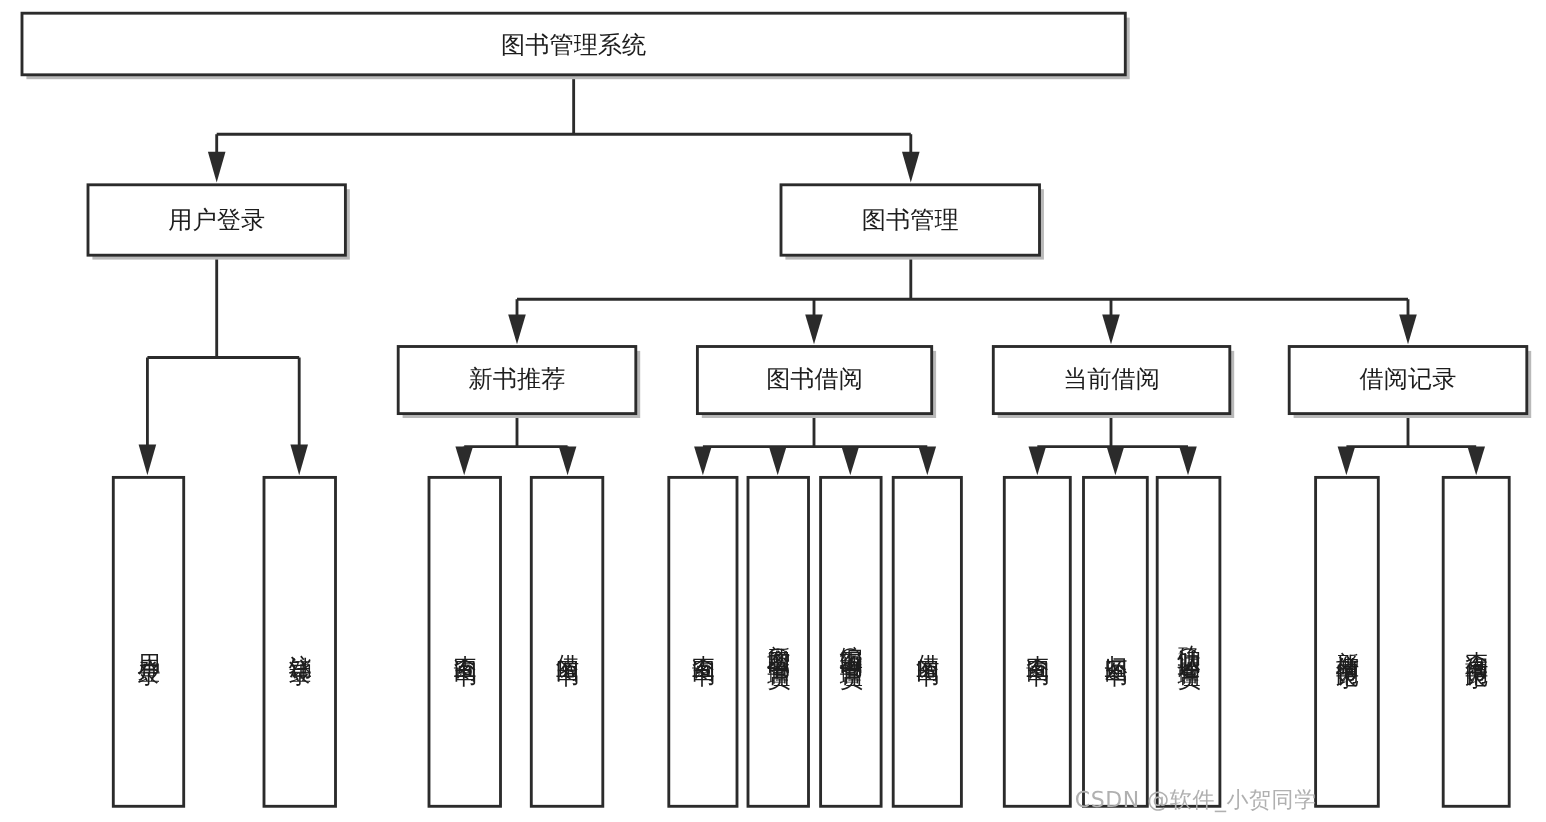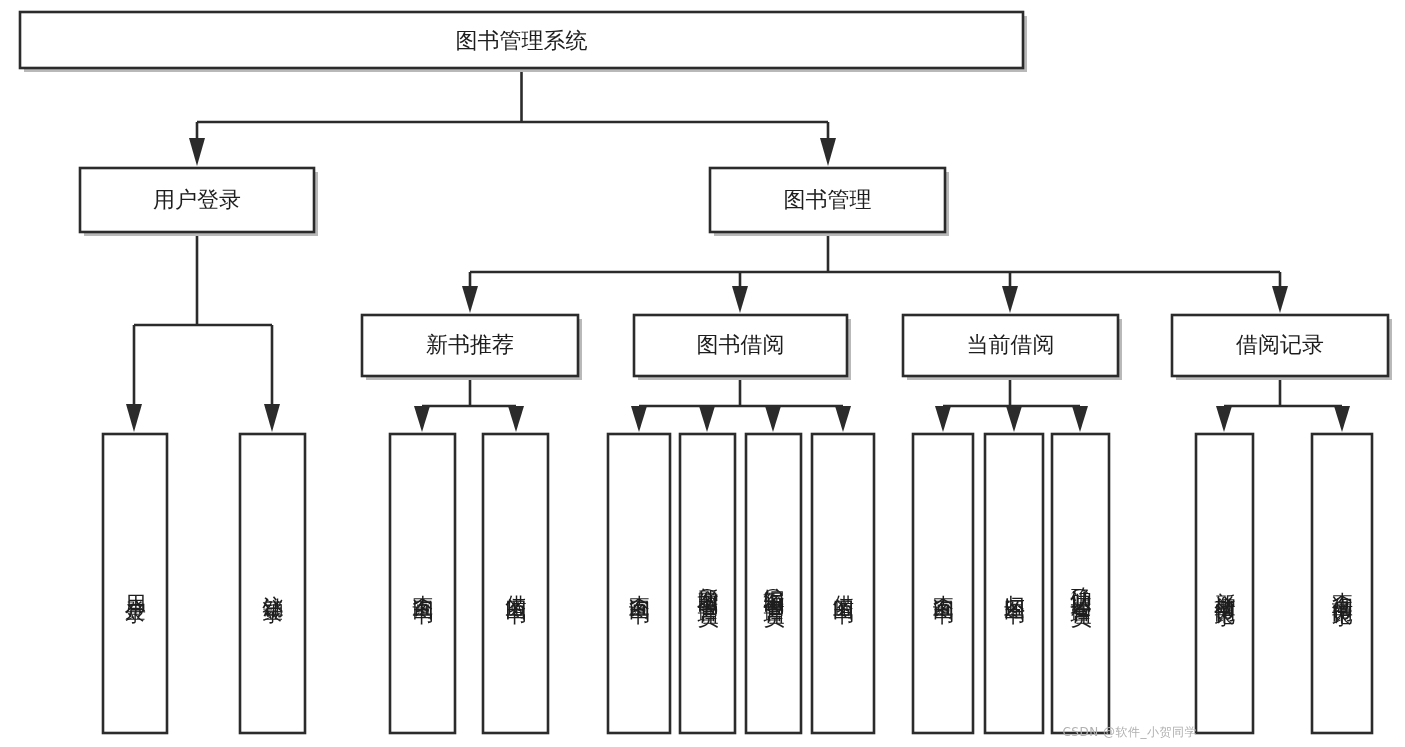--- a/index.html
+++ b/index.html
@@ -66,21 +66,21 @@
     justify-content: center;
     text-align: center;
     white-space: nowrap;
     pointer-events: none;
   }
   .watermark {
     position: absolute;
     right: 10px;
     bottom: 6px;
     font-family: "DejaVu Sans", "Liberation Sans", sans-serif;
-    font-size: 12px;
+    font-size: 20px;
     color: #b0b0b0;
     white-space: nowrap;
     letter-spacing: 0.5px;
   }
 </style>
 </head>
 <body>
 
 <div id="diagram-root">
 

